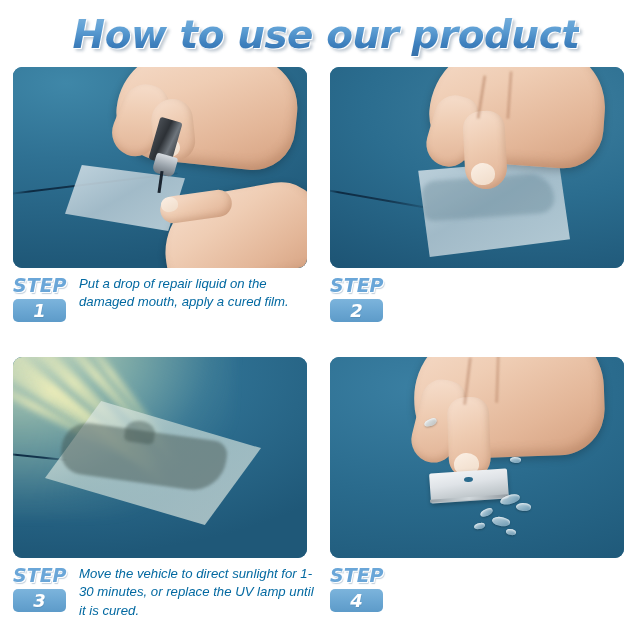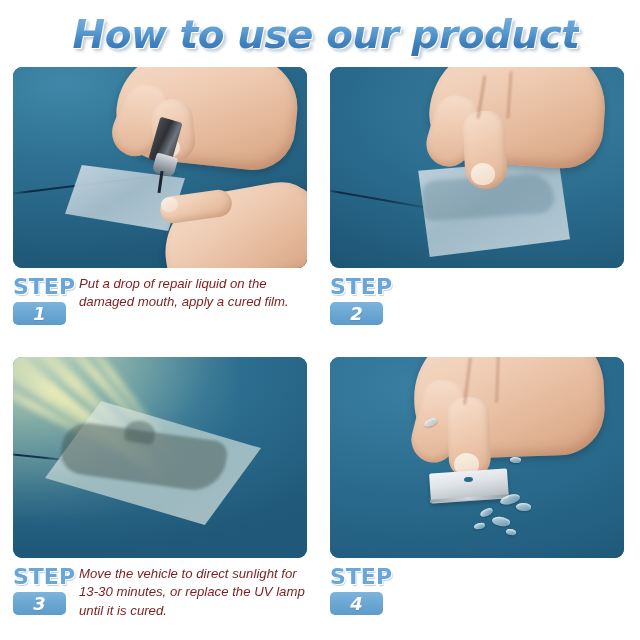--- a/index.html
+++ b/index.html
@@ -156,21 +156,21 @@
   
   .caption {
     position:absolute; left:3px; top:212px; width:304px; height:74px;
     display:flex; align-items:flex-start;
   }
   .step-block {
     width:64px; flex:0 0 64px; padding-top:2px;
   }
   .step-word {
     font-family:"DejaVu Sans", sans-serif;
-    font-size:22px; font-weight:bold; 
+    font-size:19px; font-weight:bold; font-style:italic;
     color:#6aa6d8;
     letter-spacing:0px;
     line-height:1;
     text-shadow:
       1px 1px 0 #ffffff, -0.5px -0.5px 0 #ffffff,
       1.5px 1.5px 1px rgba(140,165,190,0.55);
   }
   .step-badge {
     margin-top:4px;
     width:53px; height:23px;
@@ -183,21 +183,21 @@
     font-size:18px; font-weight:bold; font-style:italic;
     color:#ffffff; line-height:1;
     text-shadow:0.5px 0.5px 0 rgba(70,120,160,0.35);
   }
   .step-text {
     flex:1;
     font-family:"Liberation Sans", sans-serif;
     font-size:13.2px;
     font-style:italic;
     line-height:1.40;
-    color:#7f1d1d;
+    color:#0369a1;
     padding-top:1px;
     padding-left:2px;
   }
 </style>
 </head>
 <body>
 
 <div id="page">
 
   <div class="title-wrap">
@@ -315,21 +315,21 @@
                       transform:rotate(8deg); filter:blur(1.5px);"></div>
         </div>
       </div>
       <div class="caption">
         <div class="step-block">
           <div class="step-word">STEP</div>
           <div class="step-badge">
             <span class="step-num">3</span>
           </div>
         </div>
-        <div class="step-text">Move the vehicle to direct sunlight for 13-30 minutes, or replace the UV lamp until it is cured.</div>
+        <div class="step-text">Move the vehicle to direct sunlight for 1-30 minutes, or replace the UV lamp until it is cured.</div>
       </div>
     </div>
 
     <div class="cell c3">
       <div class="photo">
         <div class="scene">
           <div class="glass-bg p4"></div>
 
           <div class="hand" style="left:84px; top:-30px; width:190px; height:130px;
                       border-radius:70px 62px 46px 56px; transform:rotate(-2deg);"></div>

